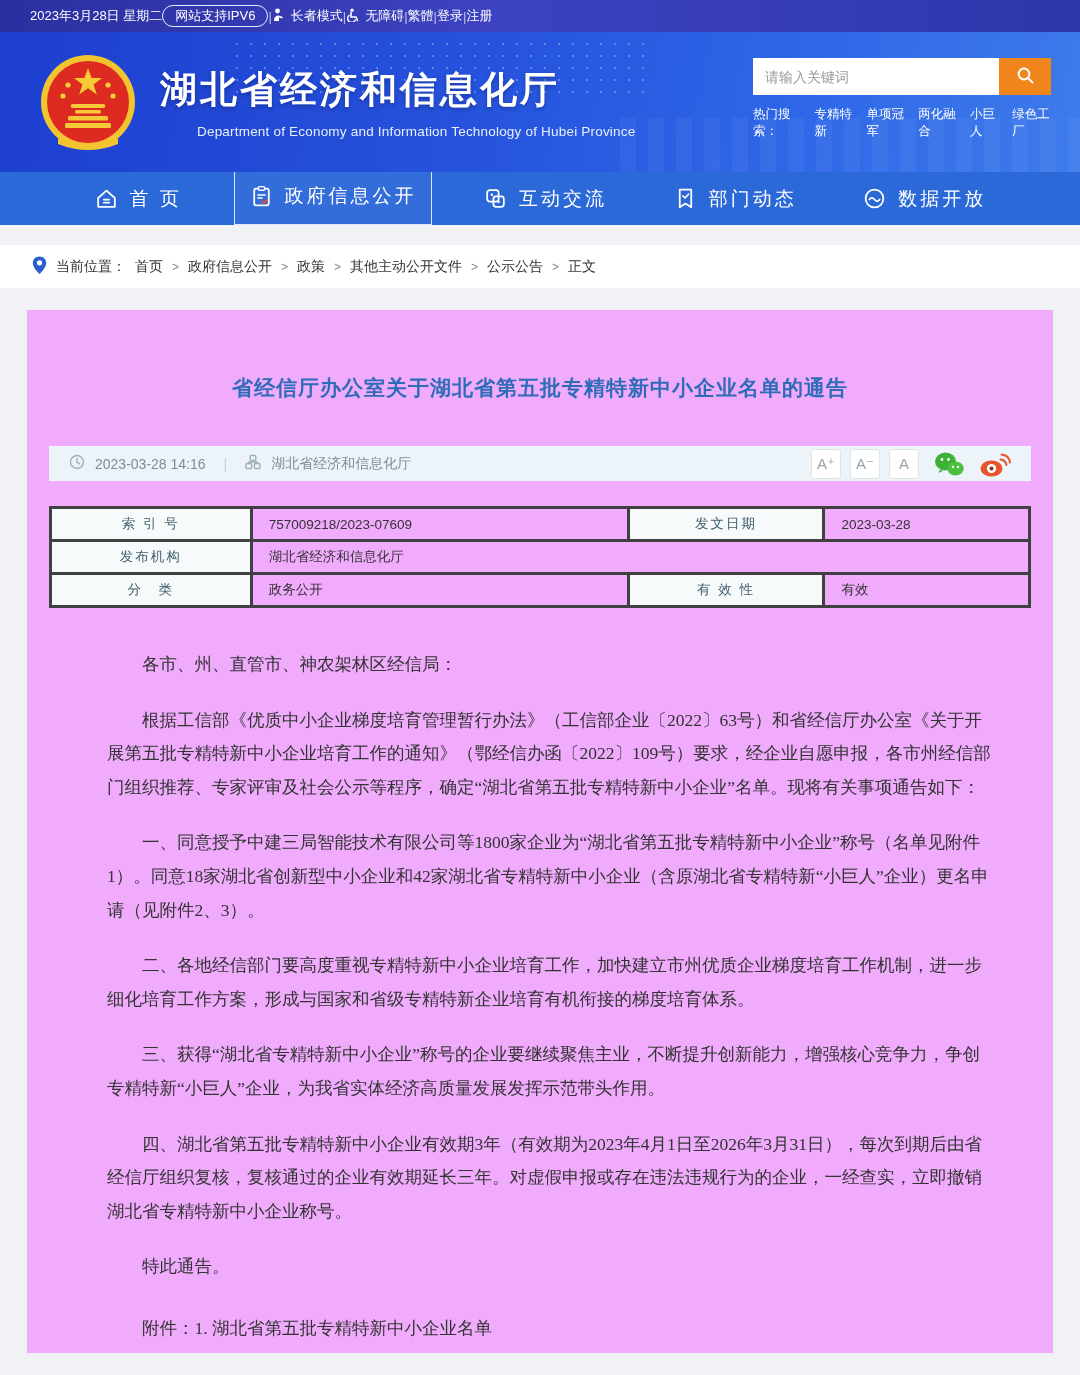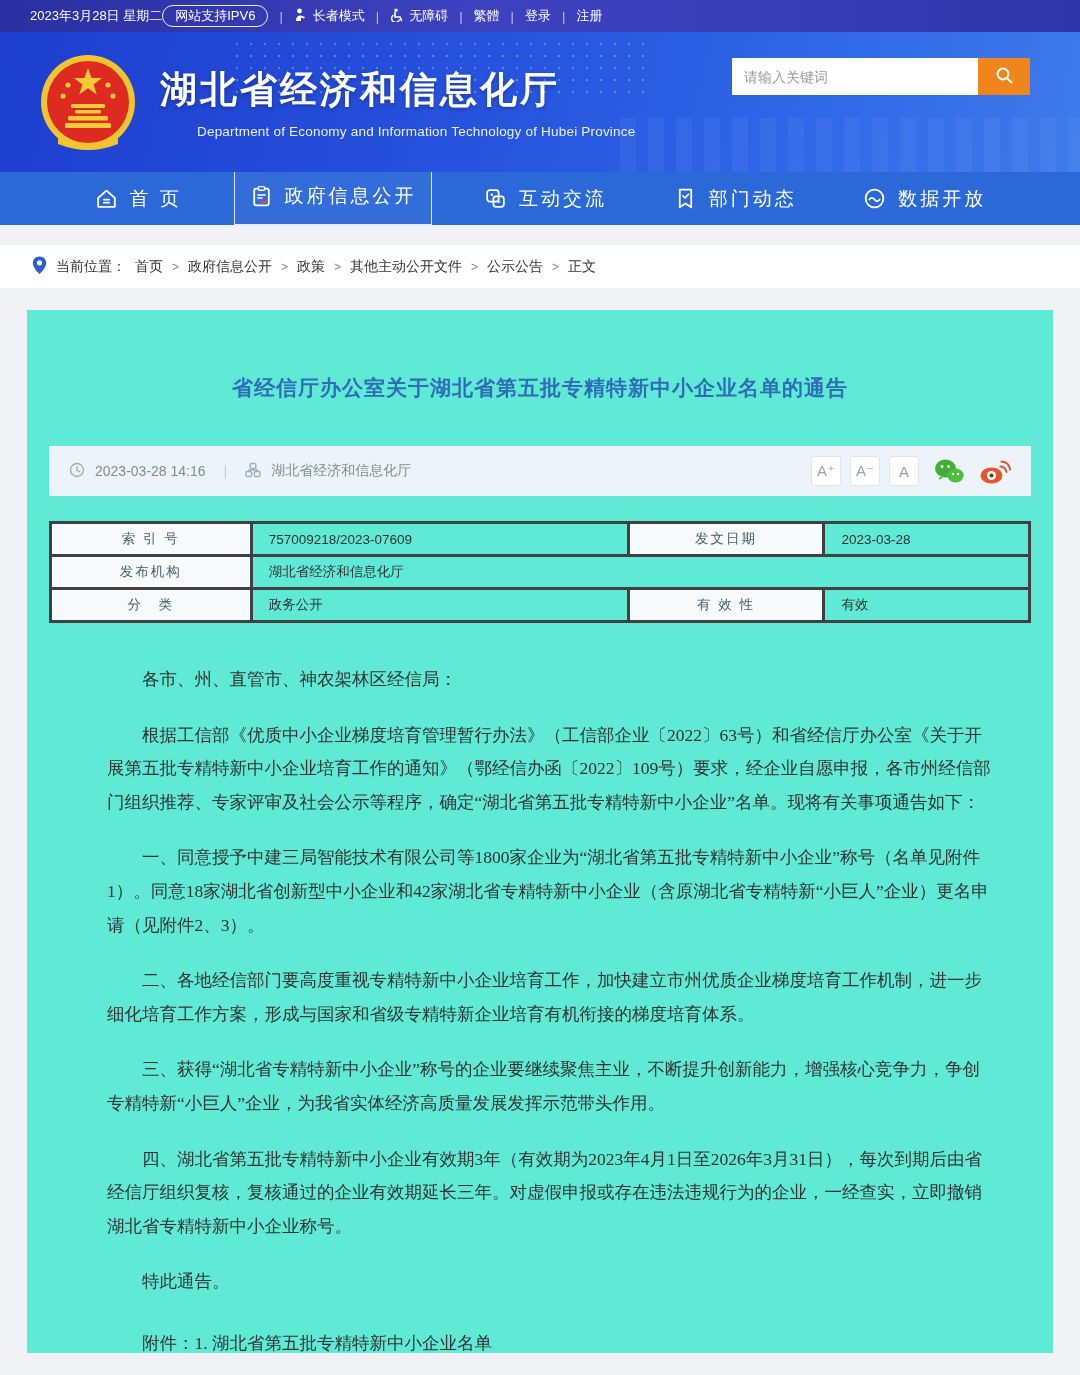--- a/index.html
+++ b/index.html
@@ -3,42 +3,42 @@
 <meta charset="utf-8">
 <style>
   * { margin:0; padding:0; box-sizing:border-box; }
   html,body { width:1080px; height:1375px; overflow:hidden; background:#f1f2f5;
     font-family:"Liberation Sans","DejaVu Sans",sans-serif; }
 
   
   .topbar { height:32px; background:linear-gradient(90deg,#2a2fa0 0%,#3d43c0 45%,#2e36ab 100%);
     color:#fff; display:flex; justify-content:flex-start; align-items:center;
     padding:0 30px; font-size:13px; }
-  .topbar-right { display:flex; align-items:center; gap:11px; }
+  .topbar-right { display:flex; align-items:center; }
   .ipv6-pill { border:1px solid rgba(255,255,255,.9); border-radius:12px; padding:1px 12px; cursor:pointer; }
   .tb-link { display:flex; align-items:center; gap:5px; cursor:pointer; }
   .tb-sep { opacity:.65; }
 
   
   .header { height:140px; position:relative; overflow:hidden;
     background:linear-gradient(103deg,#1d3ecf 0%,#2653dd 45%,#2f68e8 75%,#3e7bea 100%);
     display:flex; align-items:center; padding-left:38px; }
   .header::after { content:""; position:absolute; right:0; bottom:0; width:460px; height:54px;
     background:repeating-linear-gradient(90deg, rgba(255,255,255,.10) 0 16px, rgba(255,255,255,0) 16px 28px);
     opacity:.45; }
   .dots { position:absolute; left:230px; top:6px; width:420px; height:60px; opacity:.5;
     background-image:radial-gradient(rgba(255,255,255,.55) 1.3px, transparent 1.4px);
     background-size:14px 12px; }
   .logo { width:100px; height:100px; flex:0 0 auto; z-index:2; }
   .title-block { margin-left:22px; z-index:2; }
   .site-title { color:#fff; font-size:37px; font-weight:bold; letter-spacing:3px;
     text-shadow:0 2px 4px rgba(0,0,40,.3); }
   .site-subtitle { color:#e8efff; font-size:13.5px; margin-top:9px; letter-spacing:.2px;margin-left:37px; }
 
-  .search-area { position:absolute; right:50px; top:26px; width:298px; z-index:3; }
+  .search-area { position:absolute; right:29px; top:26px; width:298px; z-index:3; }
   .search-box { display:flex; height:37px; }
   .search-box input { flex:1; border:none; outline:none; padding:0 12px; font-size:14px; color:#333;
     font-family:inherit; }
   .search-box input::placeholder { color:#999; }
   .search-btn { width:52px; background:#f0851c; border:none; display:flex; align-items:center;
     justify-content:center; cursor:pointer; }
   .hot-row { margin-top:11px; display:flex; align-items:center; gap:13px; font-size:12.5px; color:#fff; }
   .hot-row a { color:#fff; text-decoration:none; cursor:pointer; }
 
   
@@ -50,24 +50,24 @@
   .nav-item.active { border:1px solid rgba(255,255,255,.85); height:58px; margin-top:-5px;
     background:rgba(255,255,255,.04); }
 
   
   .breadcrumb-bar { background:#fff; height:43px; margin-top:20px; display:flex; align-items:center;
     padding:0 32px; font-size:14px; color:#333; gap:9px; }
   .bc-sep { color:#888; font-size:12px; }
   .bc-item { cursor:pointer; }
 
   
-  .card { background:#5eead4; margin:22px 27px 0; height:1043px; padding:64px 22px 4px; }
+  .card { background:#f0abfc; margin:22px 27px 0; height:1043px; padding:64px 22px 4px; }
   .article-title { text-align:center; color:#2e6cb8; font-size:21px; font-weight:bold; letter-spacing:1px; }
 
-  .meta-row { margin-top:44px; background:#ecf3f9; height:50px; display:flex; align-items:center;
+  .meta-row { margin-top:44px; background:#ecf3f9; height:35px; display:flex; align-items:center;
     padding:0 20px; color:#8b9aa5; font-size:14px; }
   .meta-left { display:flex; align-items:center; gap:10px; color:#7c8d99; }
   .meta-left .pipe { color:#c6d2da; margin:0 8px; }
   .meta-right { margin-left:auto; display:flex; align-items:center; }
   .font-btn { width:30px; height:30px; background:#fff; border:1px solid #dfe6ea; border-radius:3px;
     color:#98a4ad; font-size:15px; display:flex; align-items:center; justify-content:center;
     margin-left:9px; cursor:pointer; font-family:inherit; }
   .share-icon { margin-left:14px; cursor:pointer; display:flex; }
 
   .info-table { width:100%; border-collapse:collapse; margin-top:25px; font-size:13.5px; }
@@ -154,20 +154,28 @@
     <div class="search-box">
       <input type="text" placeholder="请输入关键词" style="">
       <button class="search-btn">
         <span class="icon">
           <svg width="19" height="19" viewBox="0 0 19 19">
               <circle cx="8" cy="8" r="5.4" stroke="#fff" stroke-width="2" fill="none"></circle>
               <line x1="12.2" y1="12.2" x2="16.6" y2="16.6" stroke="#fff" stroke-width="2" stroke-linecap="round"></line>
             </svg>
         </span>
       </button>
+    </div>
+    <div class="hot-row">
+      <span>热门搜索：</span>
+      <a>专精特新</a>
+      <a>单项冠军</a>
+      <a>两化融合</a>
+      <a>小巨人</a>
+      <a>绿色工厂</a>
     </div>
   </div>
 </div>
 
 <div class="nav">
   <div class="nav-item">
     <span class="icon">
       <svg width="25" height="25" viewBox="0 0 24 24" fill="none" stroke="#fff" stroke-width="1.7" stroke-linejoin="round">
           <path d="M4 11.5 L12 4.5 L20 11.5 L20 20 L4 20 Z"></path>
           <path d="M9.5 13 h5 M9.5 16 h5" stroke-linecap="round"></path>

